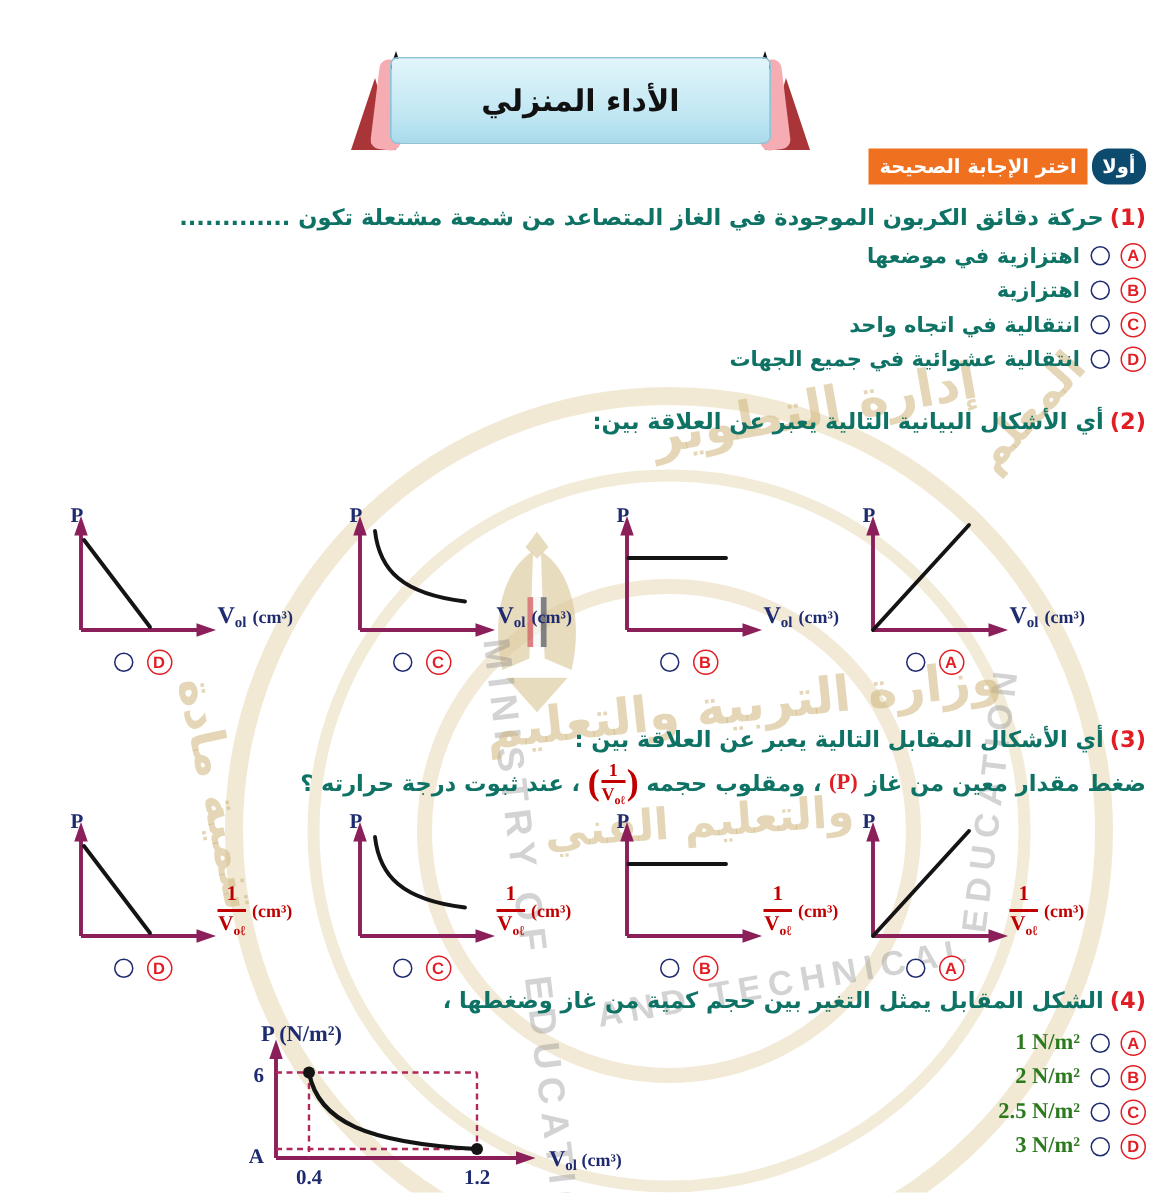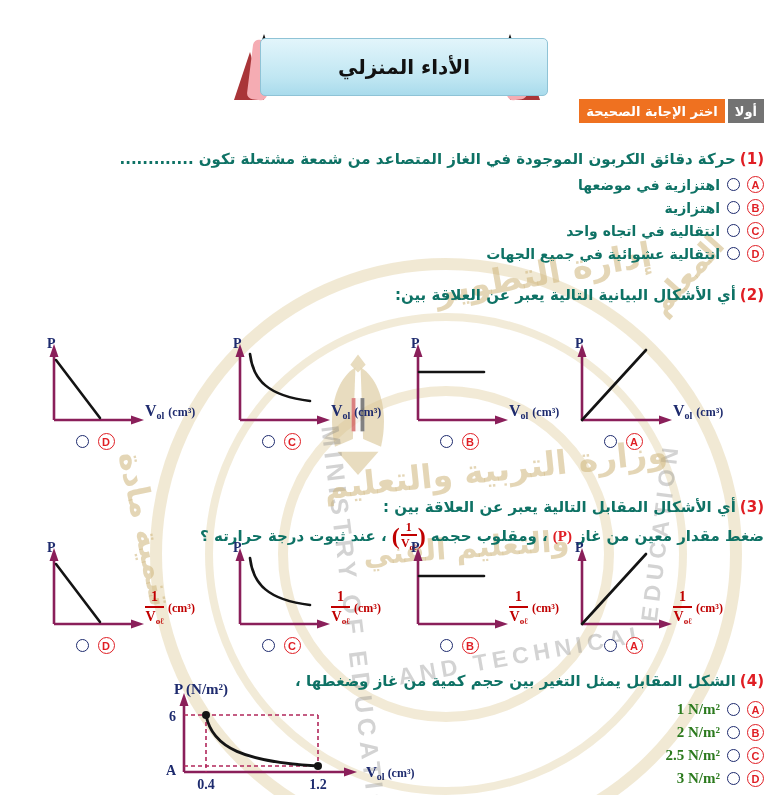--- a/index.html
+++ b/index.html
@@ -27,34 +27,34 @@
   
   .banner { position:absolute; left:232px; top:30px; width:310px; height:72px; z-index:2; }
   .ban-tri { position:absolute; width:0; height:0; }
   .tri-l { left:2px;  top:22px; border-left:16px solid transparent; border-right:14px solid transparent; border-bottom:48px solid #a93538; }
   .tri-r { right:2px; top:22px; border-left:14px solid transparent; border-right:16px solid transparent; border-bottom:48px solid #a93538; }
   .ban-pink { position:absolute; top:10px; width:20px; height:60px; background:#f5acb3; border-radius:6px; }
   .pink-l { left:18px;  transform:rotate(7deg); }
   .pink-r { right:18px; transform:rotate(-7deg); }
   .ban-tip { position:absolute; top:4px; width:0; height:0; border-left:4px solid transparent; border-right:4px solid transparent; border-bottom:12px solid #111; }
   .tip-l { left:28px; } .tip-r { right:28px; }
-  .ban-panel { position:absolute; left:28px; top:8px; width:288px; height:58px;
+  .ban-panel { position:absolute; left:28px; top:8px; width:254px; height:58px;
     background:linear-gradient(#e2f5fb,#bfe6f2 70%,#a9dbec); border:1px solid #8fc3d6; border-radius:5px;
     display:flex; align-items:center; justify-content:center; }
   .ban-title { font-size:20px; font-weight:bold; color:#111; }
 
   
   .badges { position:absolute; top:99px; right:16px; direction:rtl; z-index:2; display:flex; gap:3px; }
   .badge { color:#fff; font-weight:bold; font-size:13px; padding:5px 7px 4px; }
-  .badge.green  { background:#737373; }
+  .badge.green  { background:#0c4a6e;border-radius:11px; }
   .badge.orange { background:#ef7120; }
 
   
   .zone { position:absolute; right:16px; direction:rtl; text-align:right; z-index:1; }
-  .qline { font-size:15px; font-weight:bold; color:#0e7265; line-height:21px; white-space:nowrap;margin-top:14px; }
+  .qline { font-size:15px; font-weight:bold; color:#0e7265; line-height:21px; white-space:nowrap; }
   .qnum { color:#e01e24; display:inline-block; direction:ltr; margin-left:4px; }
   .red  { color:#e01e24; }
   .maroon { color:#8a1f5a; }
   .latin { display:inline-block; direction:ltr; unicode-bidi:isolate; font-family:"Liberation Serif",serif; }
   .navy { color:#1e2b6e; }
   .opt { display:flex; direction:rtl; align-items:center; gap:7px; margin-top:6px; }
   .letter-cir { display:inline-flex; width:17px; height:17px; border:1.7px solid #e01e24; border-radius:50%;
     color:#e01e24; font-size:11px; font-weight:bold; align-items:center; justify-content:center;
     font-family:"Liberation Sans",sans-serif; background:#fff; flex:0 0 auto; }
   .empty-cir { display:inline-block; width:13px; height:13px; border:1.8px solid #1e2b6e; border-radius:50%; background:#fff; flex:0 0 auto; }

